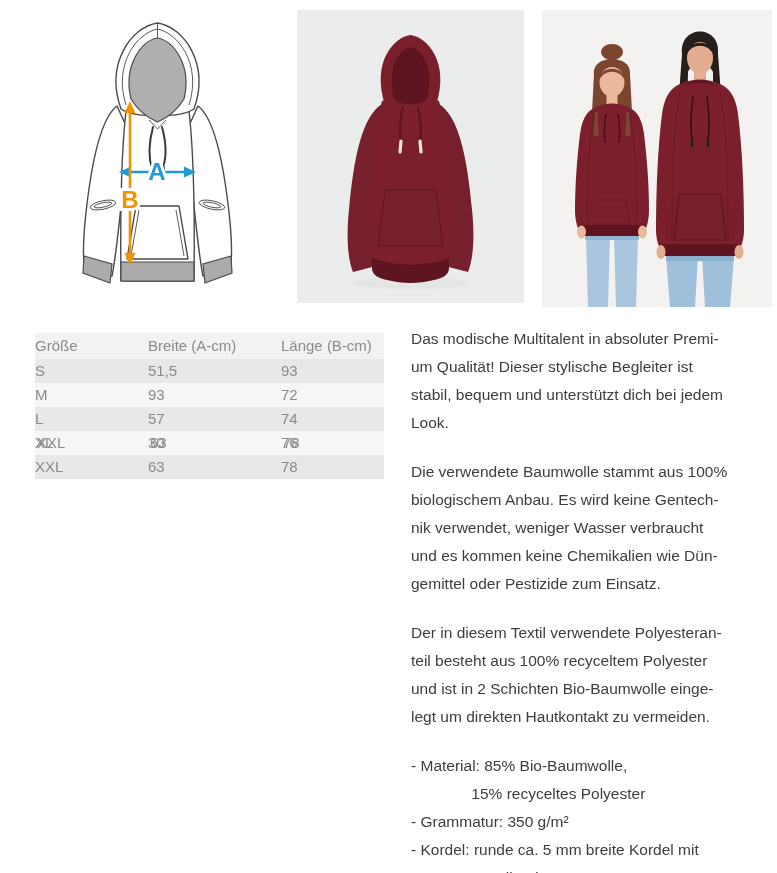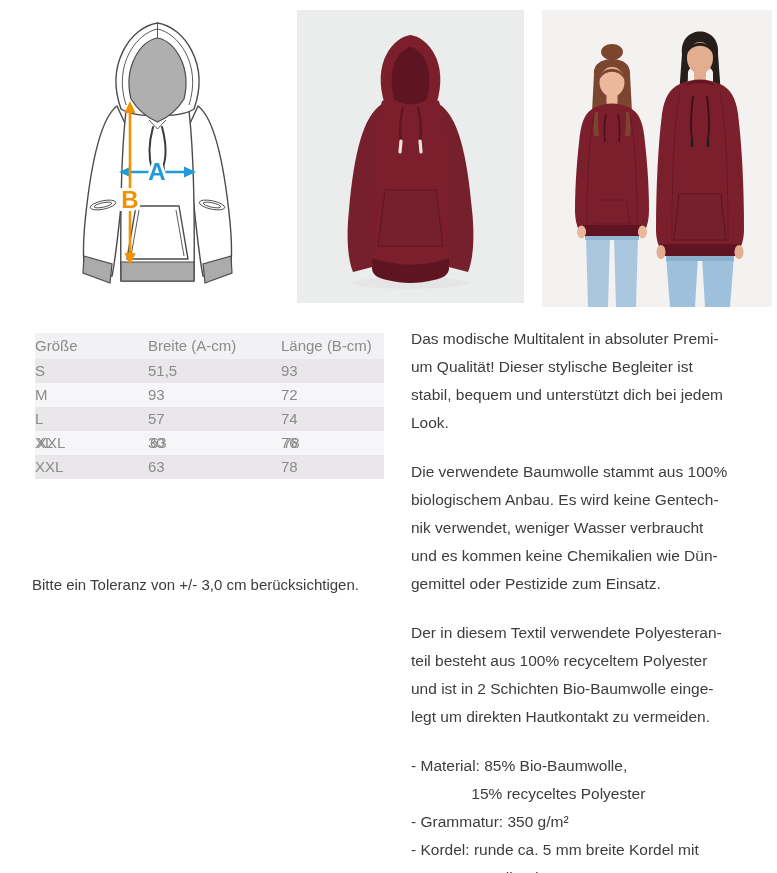--- a/index.html
+++ b/index.html
@@ -259,21 +259,20 @@
         </tr>
         <tr>
           <td>XXL</td>
           <td>63</td>
           <td>78</td>
         </tr>
       </tbody>
     </table>
   </div>
 
-  <p class="tolerance">Bitte ein Toleranz von +/- 3,0 cm berücksichtigen.</p>
 
   <div class="description">
     <p>Das modische Multitalent in absoluter Premi-
 um Qualität! Dieser stylische Begleiter ist
 stabil, bequem und unterstützt dich bei jedem
 Look.</p>
     <p>Die verwendete Baumwolle stammt aus 100%
 biologischem Anbau. Es wird keine Gentech-
 nik verwendet, weniger Wasser verbraucht
 und es kommen keine Chemikalien wie Dün-

